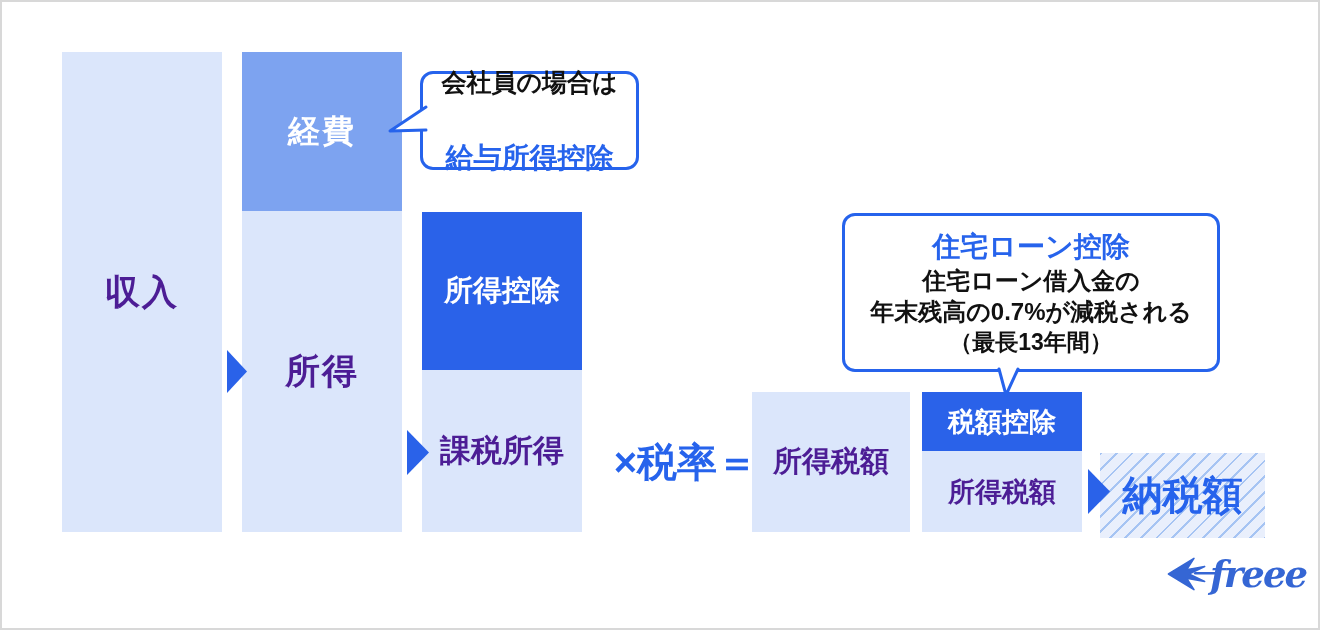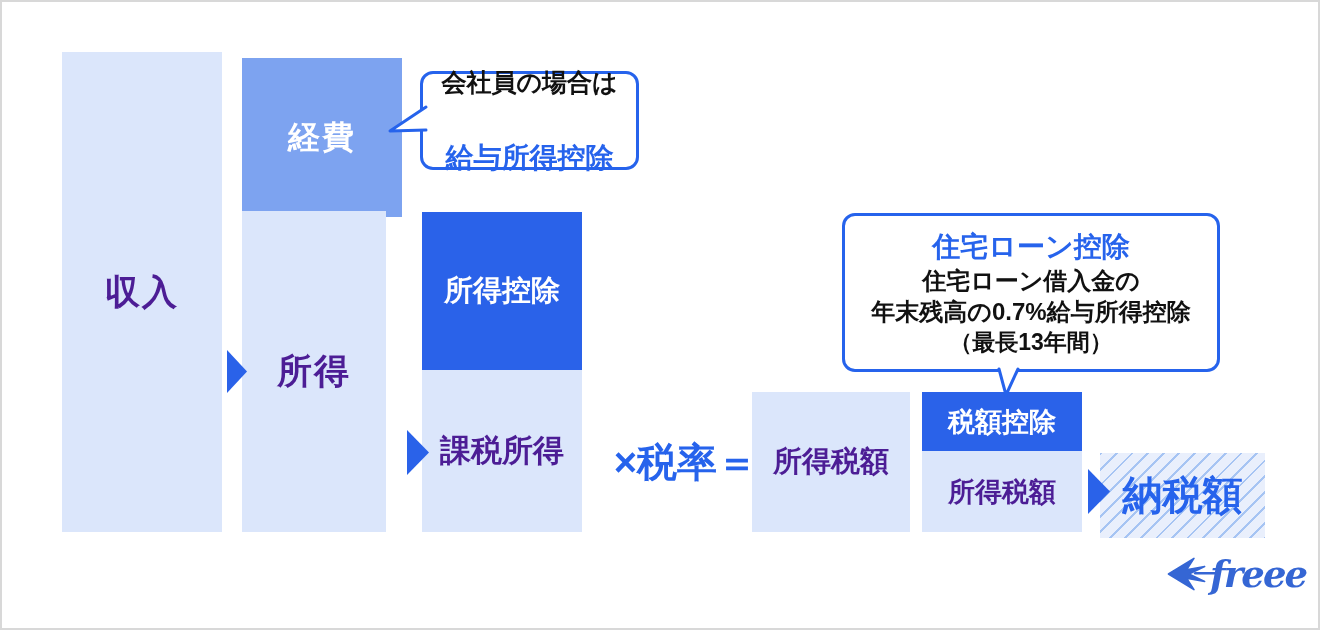--- a/index.html
+++ b/index.html
@@ -13,22 +13,22 @@
     font-weight:bold;color:#4c1d95;text-align:center;
   }
   .light{background:#dbe6fb;}
   .medium{background:#7da3f0;color:#ffffff;}
   .dark{background:#2a62e9;color:#ffffff;}
   .hatch{
     background:repeating-linear-gradient(135deg,#a6c4f3 0px,#a6c4f3 2px,#e9effc 2px,#e9effc 11px);
     color:#2663ec;
   }
   #box-income        {left:60px; top:50px; width:160px;height:480px;font-size:35px;letter-spacing:2px;}
-  #box-expenses      {left:240px;top:56px; width:160px;height:159px;font-size:32px;letter-spacing:2px;}
-  #box-net-income    {left:240px;top:209px;width:144px;height:321px;font-size:35px;letter-spacing:2px;}
+  #box-expenses      {left:240px;top:50px; width:160px;height:159px;font-size:32px;letter-spacing:2px;}
+  #box-net-income    {left:240px;top:209px;width:160px;height:321px;font-size:35px;letter-spacing:2px;}
   #box-income-deduction{left:420px;top:210px;width:160px;height:158px;font-size:29px;}
   #box-taxable-income{left:420px;top:368px;width:160px;height:162px;font-size:31px;}
   #box-income-tax-1  {left:750px;top:390px;width:158px;height:140px;font-size:29px;}
   #box-tax-credit    {left:920px;top:390px;width:160px;height:59px; font-size:27px;}
   #box-income-tax-2  {left:920px;top:449px;width:160px;height:81px; font-size:27px;}
   #box-tax-payment   {left:1098px;top:451px;width:165px;height:85px;font-size:40px;}
   .operator{
     position:absolute;left:575px;top:436px;width:180px;height:48px;line-height:48px;
     text-align:right;font-size:40px;font-weight:bold;color:#2663ec;
   }
@@ -112,21 +112,21 @@
     <div class="c-line2">給与所得控除</div>
   </div>
   <svg class="tail" id="tail-salary" width="44" height="40">
     <polygon points="40,7 4,31 40,30" fill="#ffffff"></polygon>
     <path d="M40 7 L4 31 L40 30" fill="none" stroke="#2663ec" stroke-width="3" stroke-linecap="round" stroke-linejoin="round"></path>
   </svg>
 
   <div class="callout" id="callout-housing">
     <div class="c-title">住宅ローン控除</div>
     <div class="c-body">住宅ローン借入金の</div>
-    <div class="c-body">年末残高の0.7%給与所得控除</div>
+    <div class="c-body">年末残高の0.7%が減税される</div>
     <div class="c-note">（最長13年間）</div>
   </div>
   <svg class="tail" id="tail-housing" width="30" height="36">
     <polygon points="4,4 23,4 11,30" fill="#ffffff"></polygon>
     <path d="M4 4 L11 30 L23 4" fill="none" stroke="#2663ec" stroke-width="3" stroke-linecap="round" stroke-linejoin="round"></path>
   </svg>
 
   <div class="logo">
     <svg width="62" height="48" viewBox="0 0 62 48">
       <path d="M3 24 L34 5 L25 19 L47 15 L28 24 L47 33 L25 29 L34 43 Z" fill="#3566d4" stroke="#3566d4" stroke-width="2" stroke-linejoin="round"></path>

